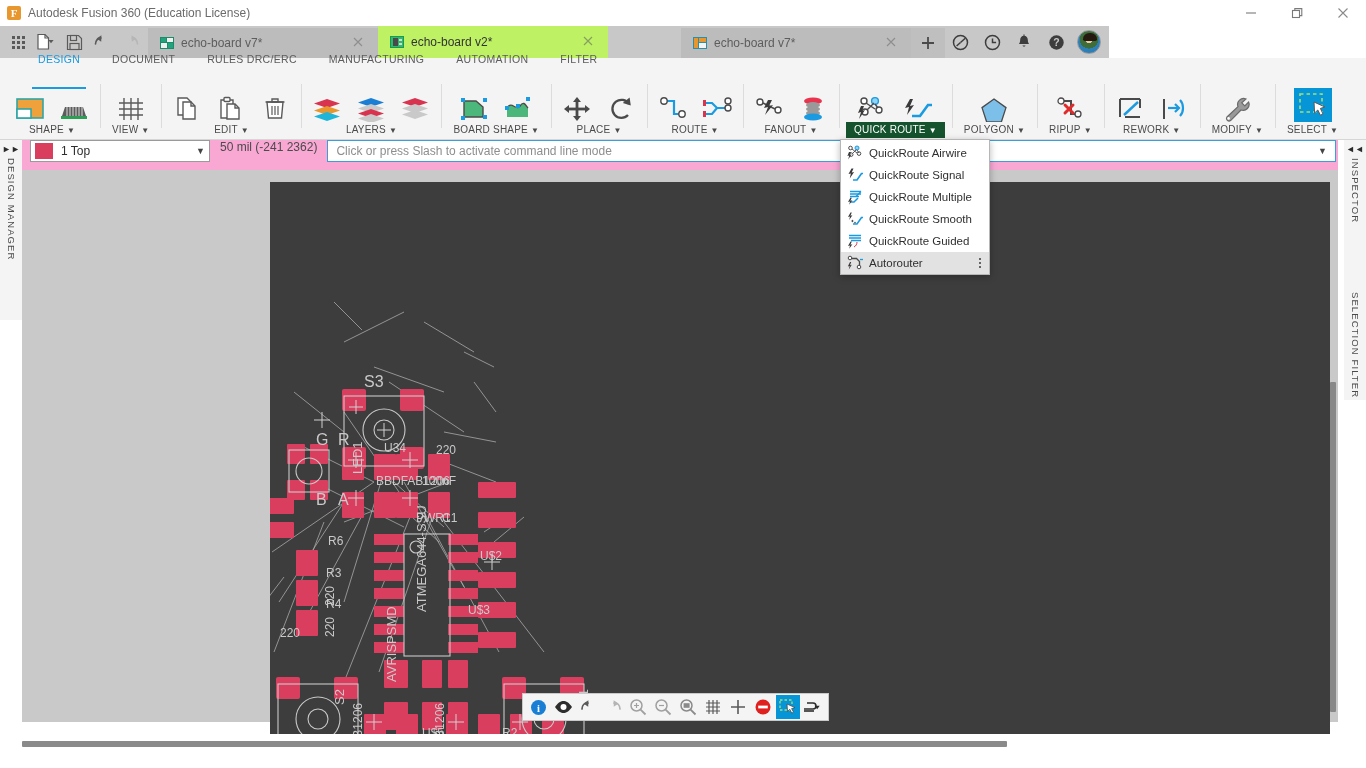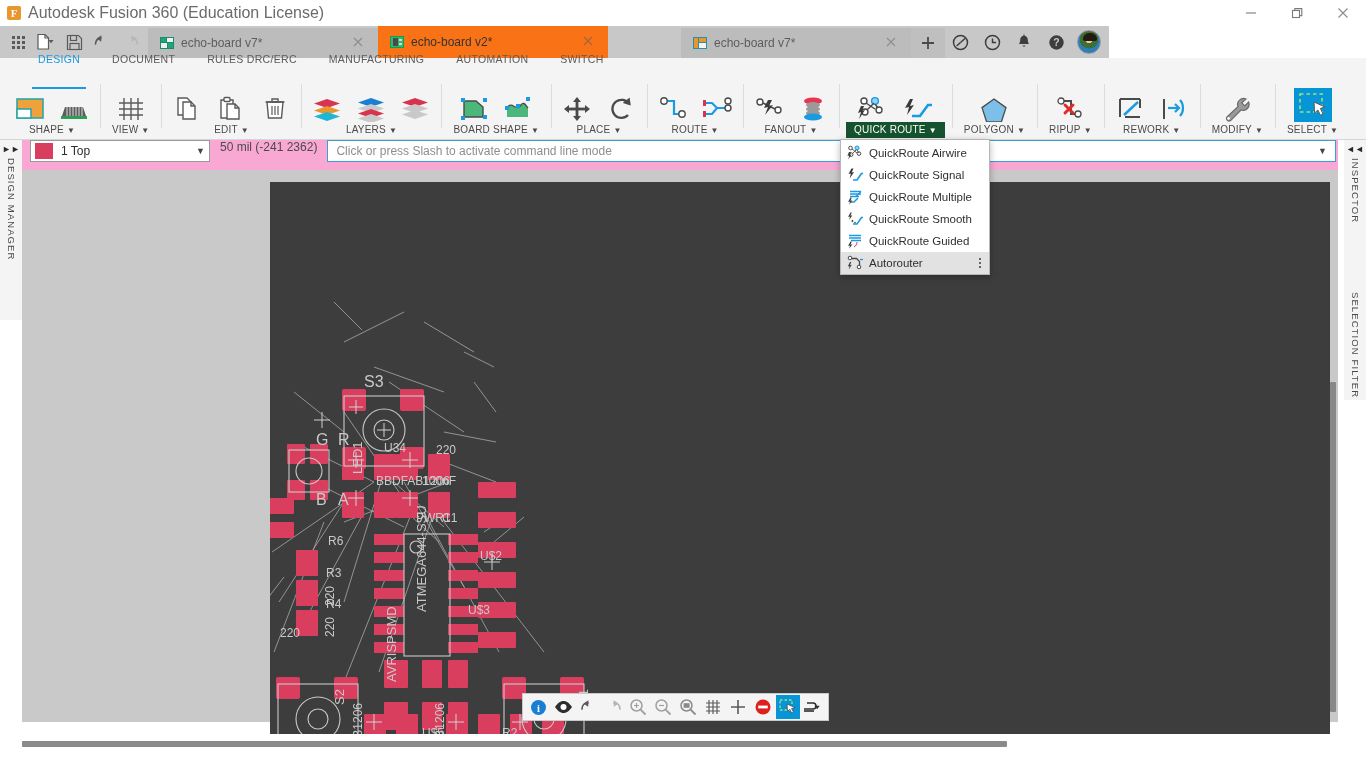--- a/index.html
+++ b/index.html
@@ -14,42 +14,42 @@
 
   
   .titlebar {
     position: absolute; top: 0; left: 0; width: 1366px; height: 26px;
     background: #ffffff; display: flex; align-items: center;
   }
   .tb-logo { width: 14px; height: 14px; margin-left: 7px; margin-right: 7px; position: relative; }
   .tb-logo .sq { position:absolute; inset:0; background:#e8962e; border-radius:2px; }
   .tb-logo .f { position:absolute; inset:0; color:#fff; font-size:11px; font-weight:bold;
     text-align:center; line-height:14px; font-family:"Liberation Serif", serif;}
-  .tb-title { font-size: 16px; color: #6b6b6b; }
+  .tb-title { font-size: 12px; color: #6b6b6b; }
   .tb-winbtns { position: absolute; right: 0; top: 0; height: 26px; display: flex; }
   .tb-winbtn { width: 46px; height: 26px; display:flex; align-items:center; justify-content:center; }
   .tb-winbtn svg { display:block; }
 
   
   .tabstrip {
     position: absolute; top: 26px; left: 0; width: 1109px; height: 32px;
     background: #c8c8c8; display: flex; align-items: flex-end;
   }
   .qat { display:flex; align-items:center; height:32px; padding:0 4px; }
   .qat-btn { width: 28px; height: 28px; display:flex; align-items:center; justify-content:center; cursor:pointer; }
   .grid9 { display:grid; grid-template-columns: repeat(3,3px); grid-template-rows: repeat(3,3px); gap:2px; }
   .grid9 i { background:#5a5a5a; display:block; width:3px; height:3px; }
 
   .doctab {
     height: 30px; display:flex; align-items:center; gap:7px;
     padding: 0 12px; font-size: 12px; color:#4d4d4d; cursor:pointer;
     position: relative; min-width: 210px; justify-content:center;
   }
   .doctab.inactive { background: #bcbcbc; color:#5d5d5d; }
-  .doctab.active { background: #f97316; height: 32px; color:#333; }
+  .doctab.active { background: #bef264; height: 32px; color:#333; }
   .doctab .tabclose { margin-left:auto; width:14px; height:14px; opacity:.55; }
   .tabicon { width:14px; height:12px; flex:0 0 auto; }
   .tabspacer { flex: 1 1 auto; }
   .plusbtn { width:34px; height:30px; display:flex;align-items:center;justify-content:center; background:#bfbfbf; cursor:pointer;}
   .sysicons { display:flex; align-items:center; height:32px; padding-right:8px; gap:2px;}
   .sysicon { width:30px;height:30px;display:flex;align-items:center;justify-content:center;cursor:pointer;}
   .avatar { width:24px;height:24px;border-radius:50%;overflow:hidden;margin-left:4px;cursor:pointer;
     background: radial-gradient(circle at 50% 38%, #f0c8a0 0 22%, #3f6d3a 23% 52%, #2d7fb8 53% 100%);
     border:1px solid #9a9a9a; position:relative;}
   .avatar .hair{position:absolute;top:2px;left:5px;width:14px;height:8px;background:#241a12;border-radius:7px 7px 2px 2px;}
@@ -293,21 +293,21 @@
     </div>
   </div>
 
   <div class="ribbon">
     <div class="ribtabs">
       <div class="ribtab active">DESIGN</div>
       <div class="ribtab">DOCUMENT</div>
       <div class="ribtab">RULES DRC/ERC</div>
       <div class="ribtab">MANUFACTURING</div>
       <div class="ribtab">AUTOMATION</div>
-      <div class="ribtab">SWITCH</div>
+      <div class="ribtab">FILTER</div>
     </div>
 
     <div class="ribbody">
 
       <div class="ribgroup">
         <div class="ribicons">
           <div class="ribicon">
             <svg width="30" height="26" viewBox="0 0 30 26">
               <rect x="2" y="3" width="26" height="19" fill="#efa13c" stroke="#2fa6a6" stroke-width="1.6"></rect>
               <rect x="2" y="13" width="14" height="9" fill="#fff" stroke="#2fa6a6" stroke-width="1.6"></rect>

